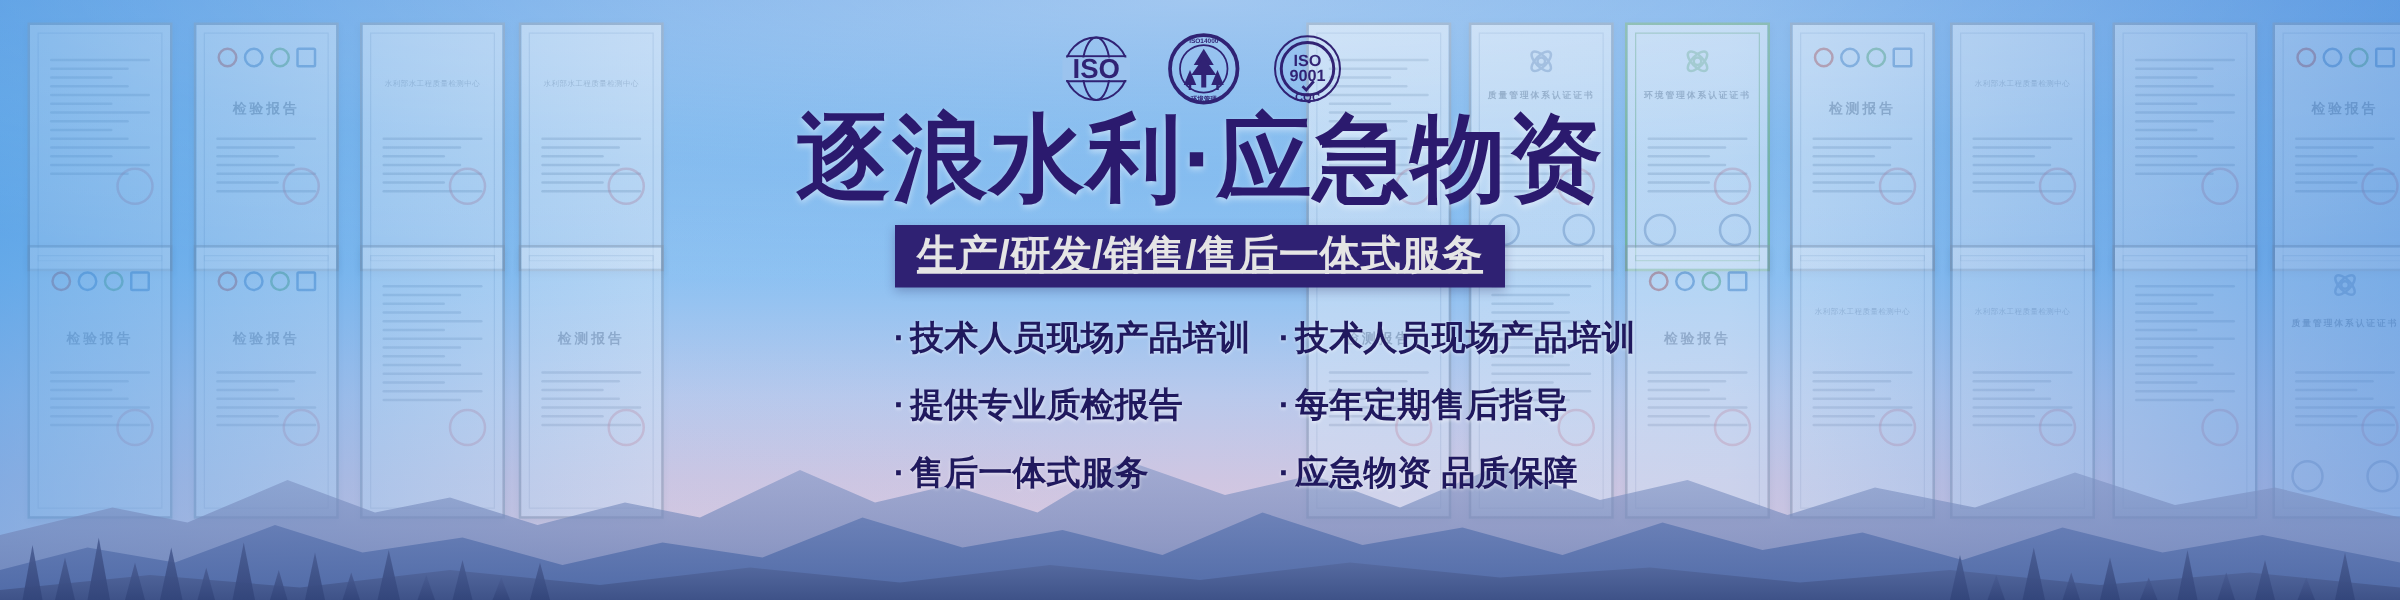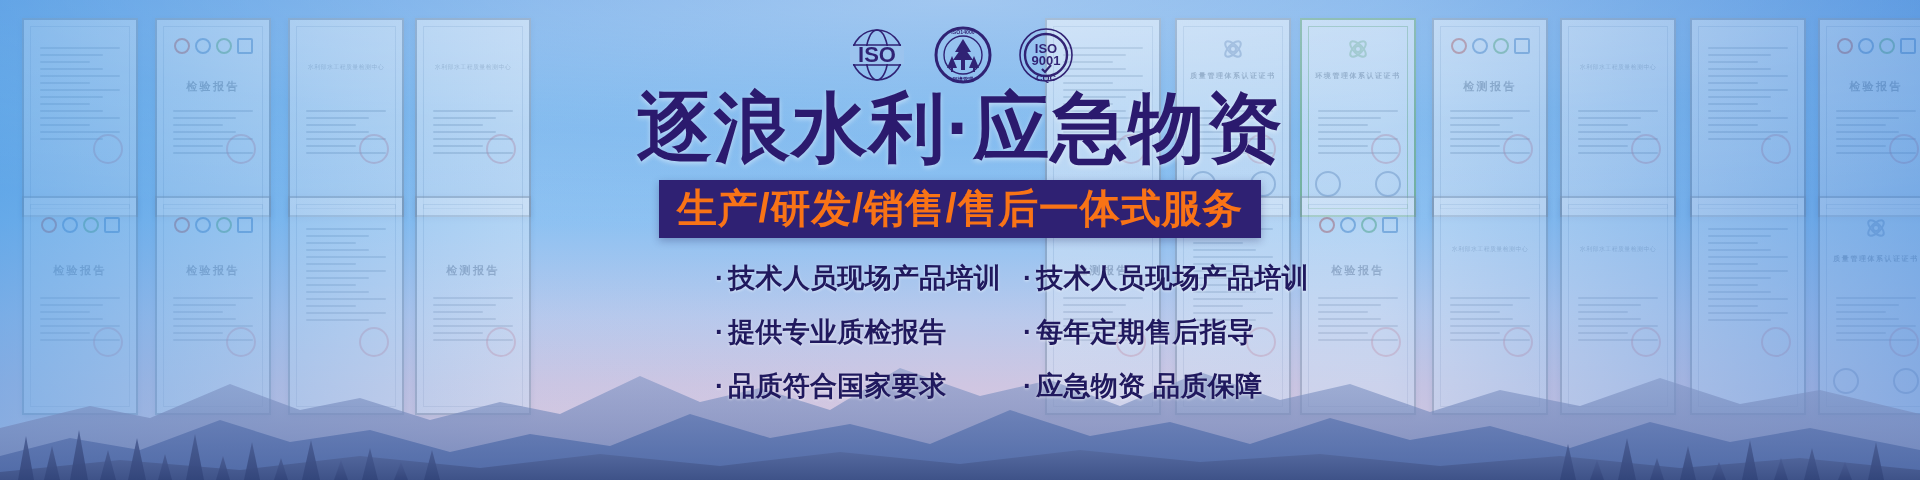--- a/index.html
+++ b/index.html
@@ -92,22 +92,22 @@
     text-shadow:0 2px 5px rgba(255,255,255,.45);
     white-space:nowrap;
   }
   .subtitle-bar{
     margin-top:14px;
     background:#2f2173;
     padding:7px 18px 9px 18px;
     box-shadow:0 3px 8px rgba(30,20,80,.28);
   }
   .subtitle{
-    font-size:40px;line-height:1.05;font-weight:800;color:#f97316;
-    letter-spacing:.02em;white-space:nowrap;
+    font-size:32px;line-height:1.05;font-weight:800;color:#e5e5e5;
+    letter-spacing:.02em;white-space:nowrap;text-decoration:underline;
   }
   .features{
     margin-top:22px;
     display:grid;
     grid-template-columns:286px 262px;
     column-gap:22px;row-gap:18px;
   }
   .feat{
     font-size:27px;font-weight:700;color:#20195e;
     white-space:nowrap;letter-spacing:.01em;
@@ -649,17 +649,17 @@
 
     <div class="subtitle-bar">
       <div class="subtitle">生产/研发/销售/售后一体式服务</div>
     </div>
 
     <div class="features" id="featureList">
         <div class="feat"><span class="dot">·</span><span>技术人员现场产品培训</span></div>
         <div class="feat"><span class="dot">·</span><span>技术人员现场产品培训</span></div>
         <div class="feat"><span class="dot">·</span><span>提供专业质检报告</span></div>
         <div class="feat"><span class="dot">·</span><span>每年定期售后指导</span></div>
-        <div class="feat"><span class="dot">·</span><span>品质符合国家要求</span></div>
+        <div class="feat"><span class="dot">·</span><span>售后一体式服务</span></div>
         <div class="feat"><span class="dot">·</span><span>应急物资 品质保障</span></div>
       </div>
   </div>
 </div>
 
 </body></html>

